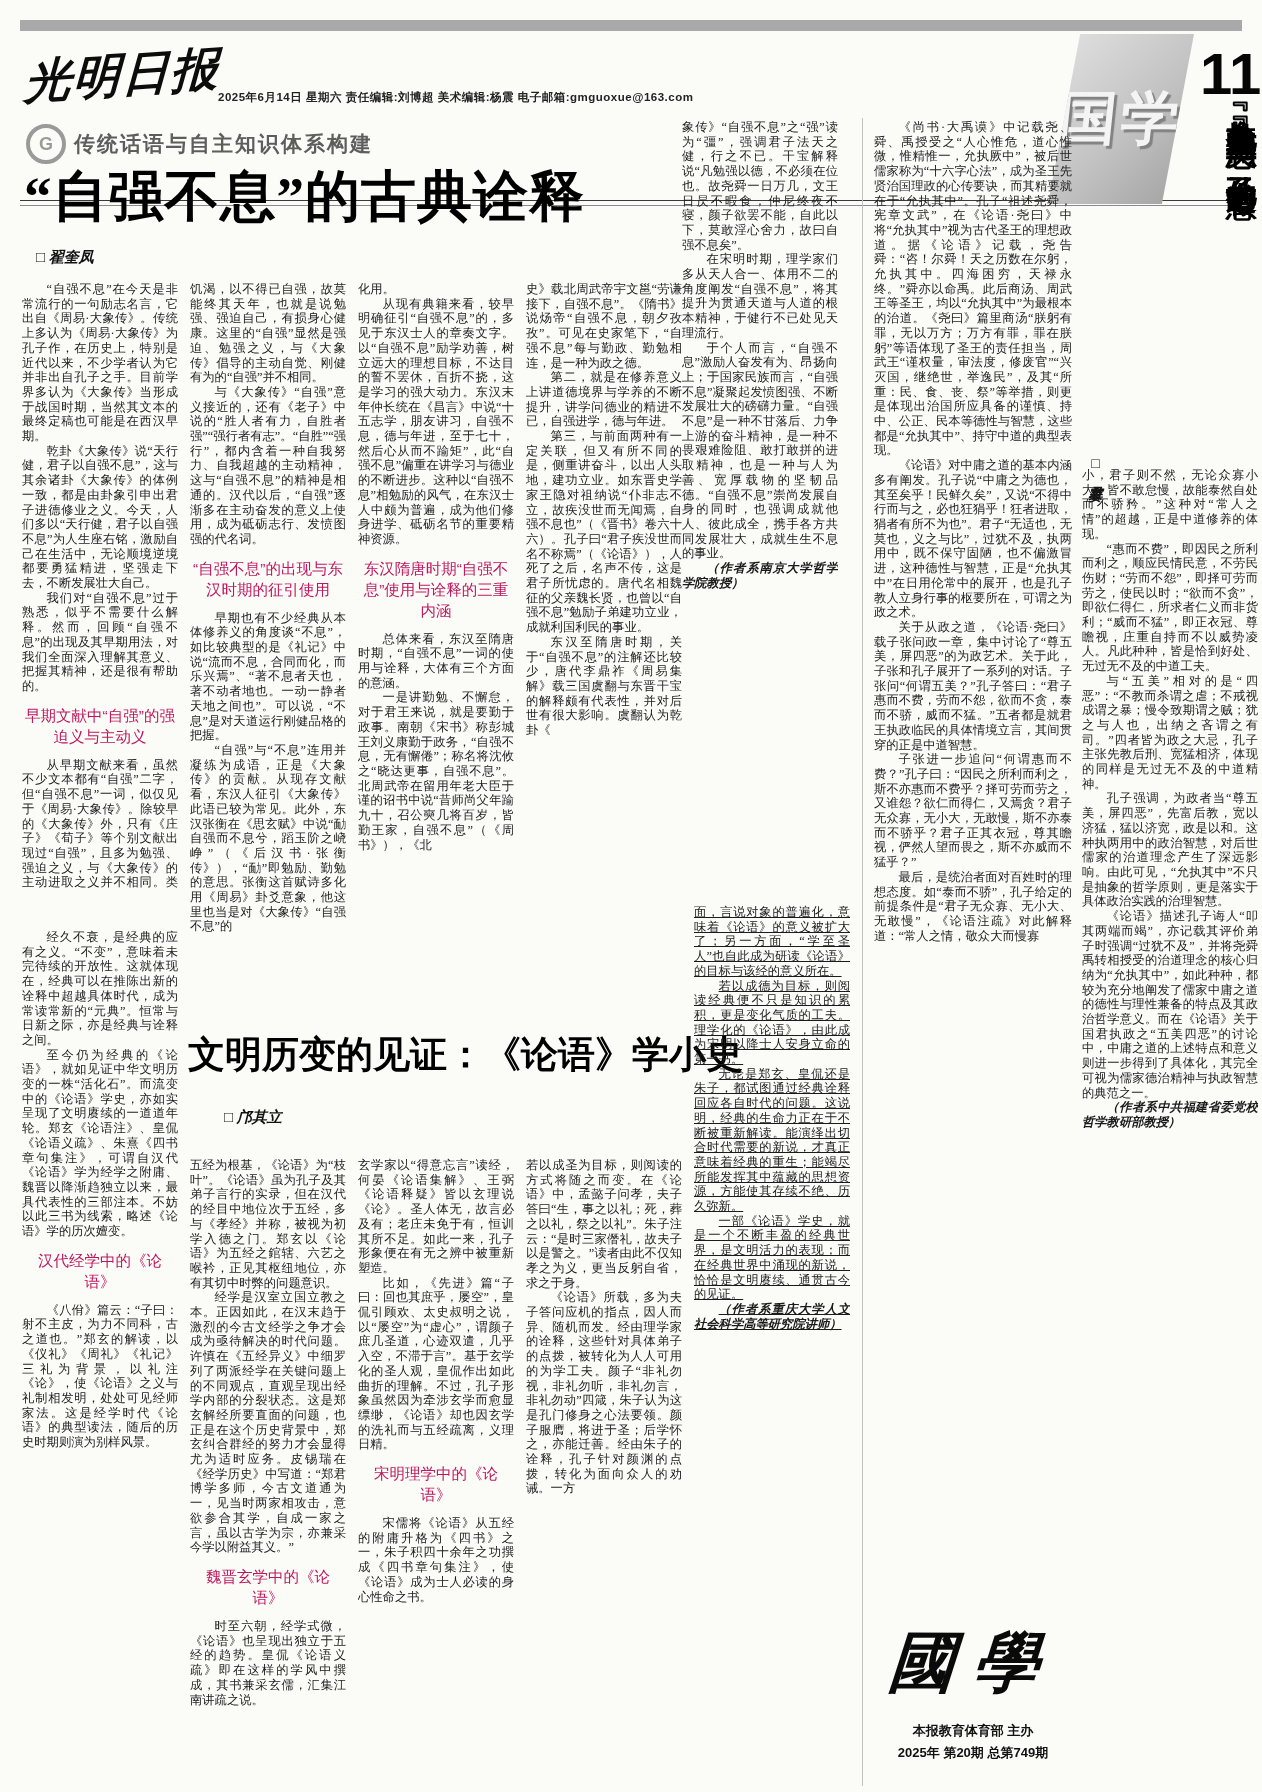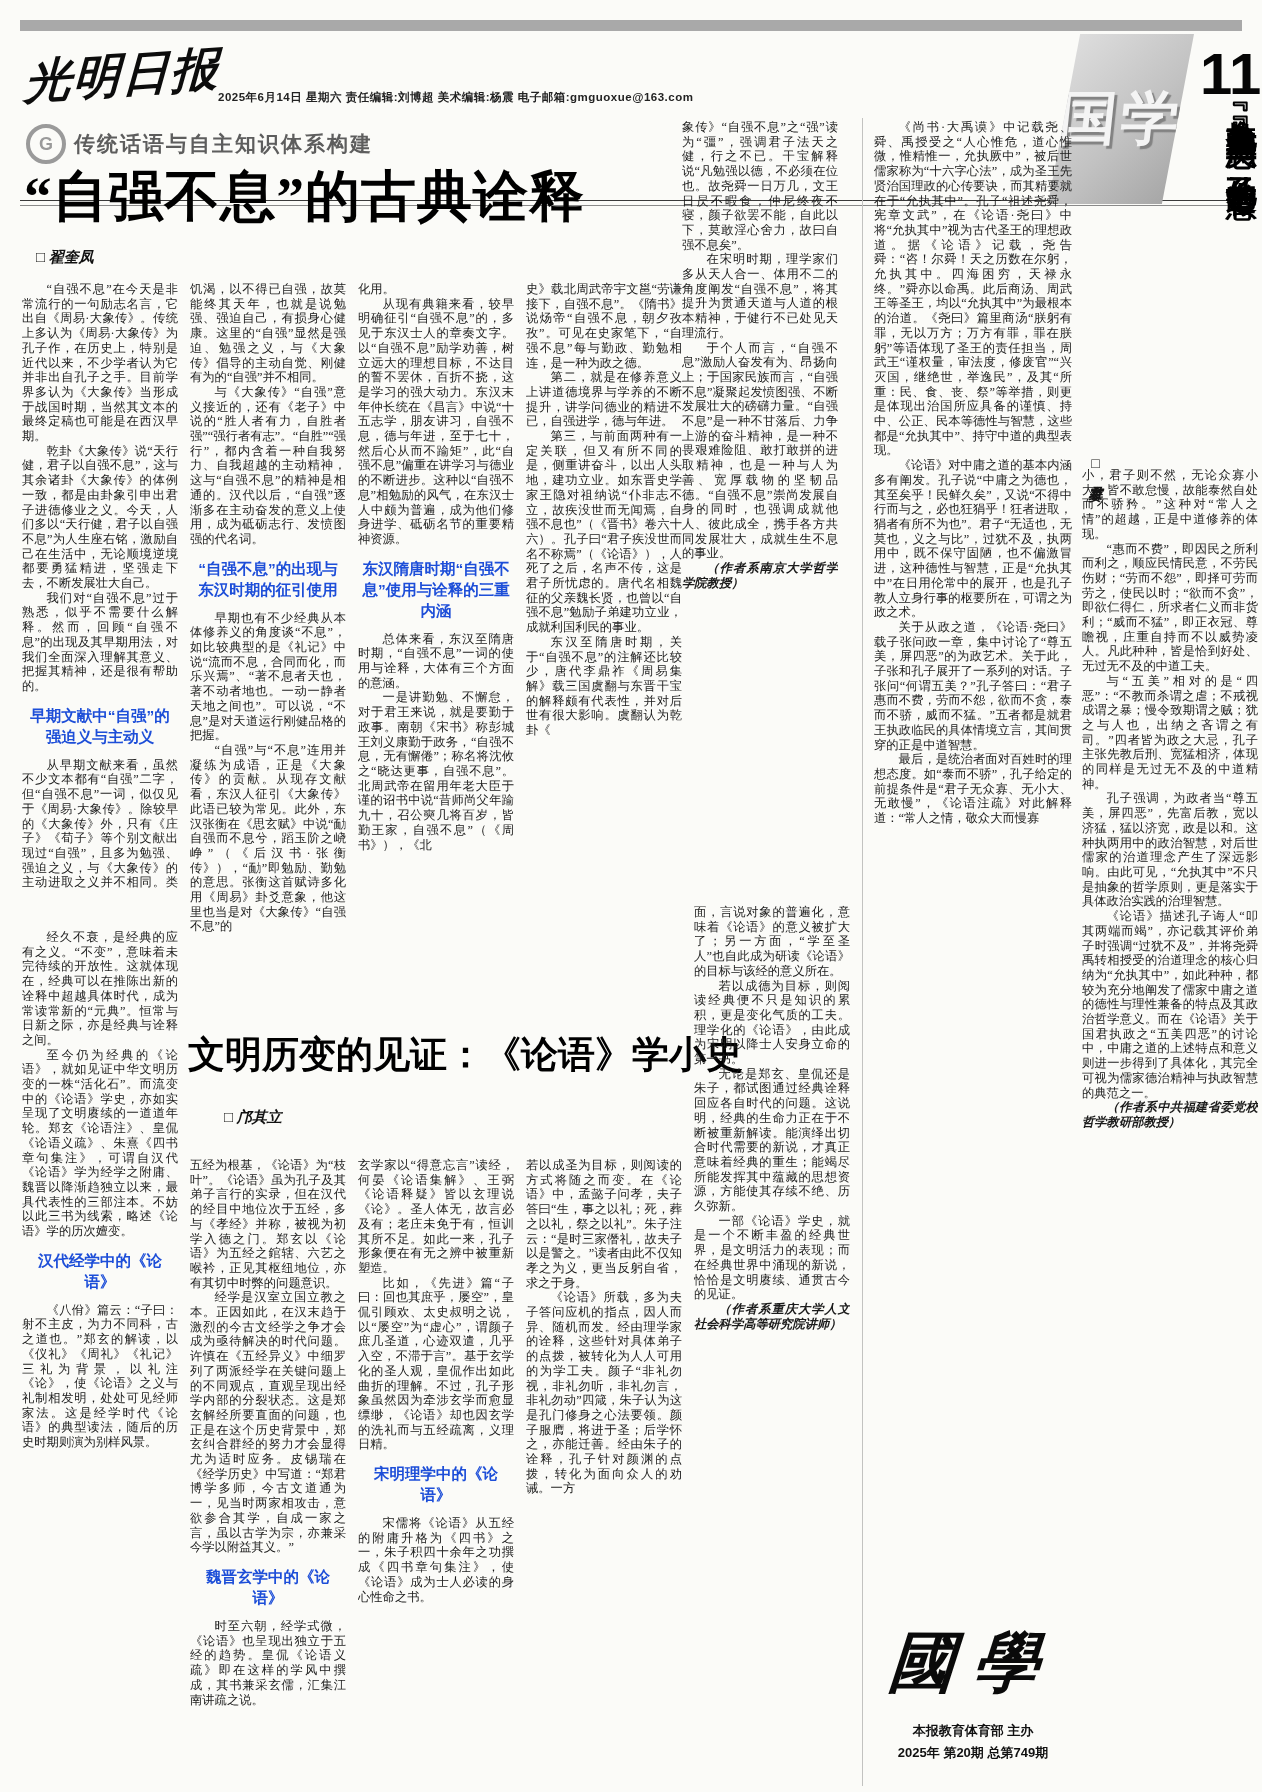--- a/index.html
+++ b/index.html
@@ -32,22 +32,22 @@
             font-family:"Liberation Sans",sans-serif;}
   .h1main{left:24px;top:160px;width:630px;font-size:55px;font-weight:900;color:#000;
           letter-spacing:1px;white-space:nowrap;}
   .byline{font-size:15px;font-style:italic;font-weight:bold;color:#111;}
   .by-top{left:36px;top:248px;}
   
   .col{position:absolute;overflow:hidden;text-align:justify;font-size:12.3px;
        line-height:14.7px;color:#1b1b1b;}
   .col p{margin:0;text-indent:2em;}
   .col p.cont{text-indent:0;}
-  .col h3.sub{font-family:"Liberation Sans",sans-serif;font-weight:bold;font-size:15.5px;
-      line-height:21px;text-align:center;margin:11px 2px;text-indent:0;color:#1d4ed8;}
+  .col h3.sub{font-family:"Liberation Sans",sans-serif;font-weight:normal;font-size:15.5px;
+      line-height:21px;text-align:center;margin:11px 2px;text-indent:0;color:#be185d;}
   .col p.attr{font-weight:bold;font-style:italic;}
   
   .vrule{width:0;border-left:1px solid #c2c2c0;}
   
   .vhead{left:1080px;top:92px;width:180px;height:392px;}
   .vtitle{position:absolute;right:0;top:0;height:392px;writing-mode:vertical-rl;
           font-size:31px;font-weight:900;color:#000;letter-spacing:2px;line-height:1.25;}
   .vby{position:absolute;left:6px;bottom:10px;writing-mode:vertical-rl;
        font-size:14px;font-style:italic;font-weight:bold;}
   
@@ -120,20 +120,21 @@
   <div class="abs vrule" style="left:862px;top:118px;height:1668px;"></div>
 
   <div class="abs vhead">
     <div class="vtitle">『允执其中』与『五美四恶』：孔子的中道智慧</div>
     <div class="vby">□ 姜家君</div>
   </div>
   <div class="col" style="left:874px;top:120px;width:198px;height:1492px;">
       <p class="p">《尚书·大禹谟》中记载尧、舜、禹授受之“人心惟危，道心惟微，惟精惟一，允执厥中”，被后世儒家称为“十六字心法”，成为圣王先贤治国理政的心传要诀，而其精要就在于“允执其中”。孔子“祖述尧舜，宪章文武”，在《论语·尧曰》中将“允执其中”视为古代圣王的理想政道。据《论语》记载，尧告舜：“咨！尔舜！天之历数在尔躬，允执其中。四海困穷，天禄永终。”舜亦以命禹。此后商汤、周武王等圣王，均以“允执其中”为最根本的治道。《尧曰》篇里商汤“朕躬有罪，无以万方；万方有罪，罪在朕躬”等语体现了圣王的责任担当，周武王“谨权量，审法度，修废官”“兴灭国，继绝世，举逸民”，及其“所重：民、食、丧、祭”等举措，则更是体现出治国所应具备的谨慎、持中、公正、民本等德性与智慧，这些都是“允执其中”、持守中道的典型表现。</p>
       <p class="p">《论语》对中庸之道的基本内涵多有阐发。孔子说“中庸之为德也，其至矣乎！民鲜久矣”，又说“不得中行而与之，必也狂狷乎！狂者进取，狷者有所不为也”。君子“无适也，无莫也，义之与比”，过犹不及，执两用中，既不保守固陋，也不偏激冒进，这种德性与智慧，正是“允执其中”在日用伦常中的展开，也是孔子教人立身行事的枢要所在，可谓之为政之术。</p>
       <p class="p">关于从政之道，《论语·尧曰》载子张问政一章，集中讨论了“尊五美，屏四恶”的为政艺术。关于此，子张和孔子展开了一系列的对话。子张问“何谓五美？”孔子答曰：“君子惠而不费，劳而不怨，欲而不贪，泰而不骄，威而不猛。”五者都是就君王执政临民的具体情境立言，其间贯穿的正是中道智慧。</p>
+      <p class="p">子张进一步追问“何谓惠而不费？”孔子曰：“因民之所利而利之，斯不亦惠而不费乎？择可劳而劳之，又谁怨？欲仁而得仁，又焉贪？君子无众寡，无小大，无敢慢，斯不亦泰而不骄乎？君子正其衣冠，尊其瞻视，俨然人望而畏之，斯不亦威而不猛乎？”</p>
       <p class="p">最后，是统治者面对百姓时的理想态度。如“泰而不骄”，孔子给定的前提条件是“君子无众寡、无小大、无敢慢”，《论语注疏》对此解释道：“常人之情，敬众大而慢寡</p>
     </div>
   <div class="col" style="left:1082px;top:468px;width:176px;height:1292px;">
       <p class="cont">小，君子则不然，无论众寡小大，皆不敢怠慢，故能泰然自处而不骄矜。”这种对“常人之情”的超越，正是中道修养的体现。</p>
       <p class="p">“惠而不费”，即因民之所利而利之，顺应民情民意，不劳民伤财；“劳而不怨”，即择可劳而劳之，使民以时；“欲而不贪”，即欲仁得仁，所求者仁义而非货利；“威而不猛”，即正衣冠、尊瞻视，庄重自持而不以威势凌人。凡此种种，皆是恰到好处、无过无不及的中道工夫。</p>
       <p class="p">与“五美”相对的是“四恶”：“不教而杀谓之虐；不戒视成谓之暴；慢令致期谓之贼；犹之与人也，出纳之吝谓之有司。”四者皆为政之大忌，孔子主张先教后刑、宽猛相济，体现的同样是无过无不及的中道精神。</p>
       <p class="p">孔子强调，为政者当“尊五美，屏四恶”，先富后教，宽以济猛，猛以济宽，政是以和。这种执两用中的政治智慧，对后世儒家的治道理念产生了深远影响。由此可见，“允执其中”不只是抽象的哲学原则，更是落实于具体政治实践的治理智慧。</p>
       <p class="p">《论语》描述孔子诲人“叩其两端而竭”，亦记载其评价弟子时强调“过犹不及”，并将尧舜禹转相授受的治道理念的核心归纳为“允执其中”，如此种种，都较为充分地阐发了儒家中庸之道的德性与理性兼备的特点及其政治哲学意义。而在《论语》关于国君执政之“五美四恶”的讨论中，中庸之道的上述特点和意义则进一步得到了具体化，其完全可视为儒家德治精神与执政智慧的典范之一。</p>
       <p class="attr">（作者系中共福建省委党校哲学教研部教授）</p>
     </div>
@@ -160,21 +161,21 @@
   <div class="col" style="left:358px;top:1158px;width:156px;height:628px;">
       <p class="cont">玄学家以“得意忘言”读经，何晏《论语集解》、王弼《论语释疑》皆以玄理说《论》。圣人体无，故言必及有；老庄未免于有，恒训其所不足。如此一来，孔子形象便在有无之辨中被重新塑造。</p>
       <p class="p">比如，《先进》篇“子曰：回也其庶乎，屡空”，皇侃引顾欢、太史叔明之说，以“屡空”为“虚心”，谓颜子庶几圣道，心迹双遣，几乎入空，不滞于言”。基于玄学化的圣人观，皇侃作出如此曲折的理解。不过，孔子形象虽然因为牵涉玄学而愈显缥缈，《论语》却也因玄学的洗礼而与五经疏离，义理日精。</p>
       <h3 class="sub">宋明理学中的《论语》</h3>
       <p class="p">宋儒将《论语》从五经的附庸升格为《四书》之一，朱子积四十余年之功撰成《四书章句集注》，使《论语》成为士人必读的身心性命之书。</p>
     </div>
   <div class="col" style="left:526px;top:1158px;width:156px;height:628px;">
       <p class="cont">若以成圣为目标，则阅读的方式将随之而变。在《论语》中，孟懿子问孝，夫子答曰“生，事之以礼；死，葬之以礼，祭之以礼”。朱子注云：“是时三家僭礼，故夫子以是警之。”读者由此不仅知孝之为义，更当反躬自省，求之于身。</p>
       <p class="p">《论语》所载，多为夫子答问应机的指点，因人而异、随机而发。经由理学家的诠释，这些针对具体弟子的点拨，被转化为人人可用的为学工夫。颜子“非礼勿视，非礼勿听，非礼勿言，非礼勿动”四箴，朱子认为这是孔门修身之心法要领。颜子服膺，将进于圣；后学怀之，亦能迁善。经由朱子的诠释，孔子针对颜渊的点拨，转化为面向众人的劝诫。一方</p>
     </div>
-  <div class="col" style="left:694px;top:905px;width:156px;height:880px;">
+  <div class="col" style="left:694px;top:905px;width:156px;height:880px;text-decoration:underline;">
       <p class="cont">面，言说对象的普遍化，意味着《论语》的意义被扩大了；另一方面，“学至圣人”也自此成为研读《论语》的目标与该经的意义所在。</p>
       <p class="p">若以成德为目标，则阅读经典便不只是知识的累积，更是变化气质的工夫。理学化的《论语》，由此成为宋明以降士人安身立命的第一书。</p>
       <p class="p">无论是郑玄、皇侃还是朱子，都试图通过经典诠释回应各自时代的问题。这说明，经典的生命力正在于不断被重新解读。能演绎出切合时代需要的新说，才真正意味着经典的重生；能竭尽所能发挥其中蕴藏的思想资源，方能使其存续不绝、历久弥新。</p>
       <p class="p">一部《论语》学史，就是一个不断丰盈的经典世界，是文明活力的表现；而在经典世界中涌现的新说，恰恰是文明赓续、通贯古今的见证。</p>
       <p class="attr">（作者系重庆大学人文社会科学高等研究院讲师）</p>
     </div>
 
 </div>
 
 </body></html>

